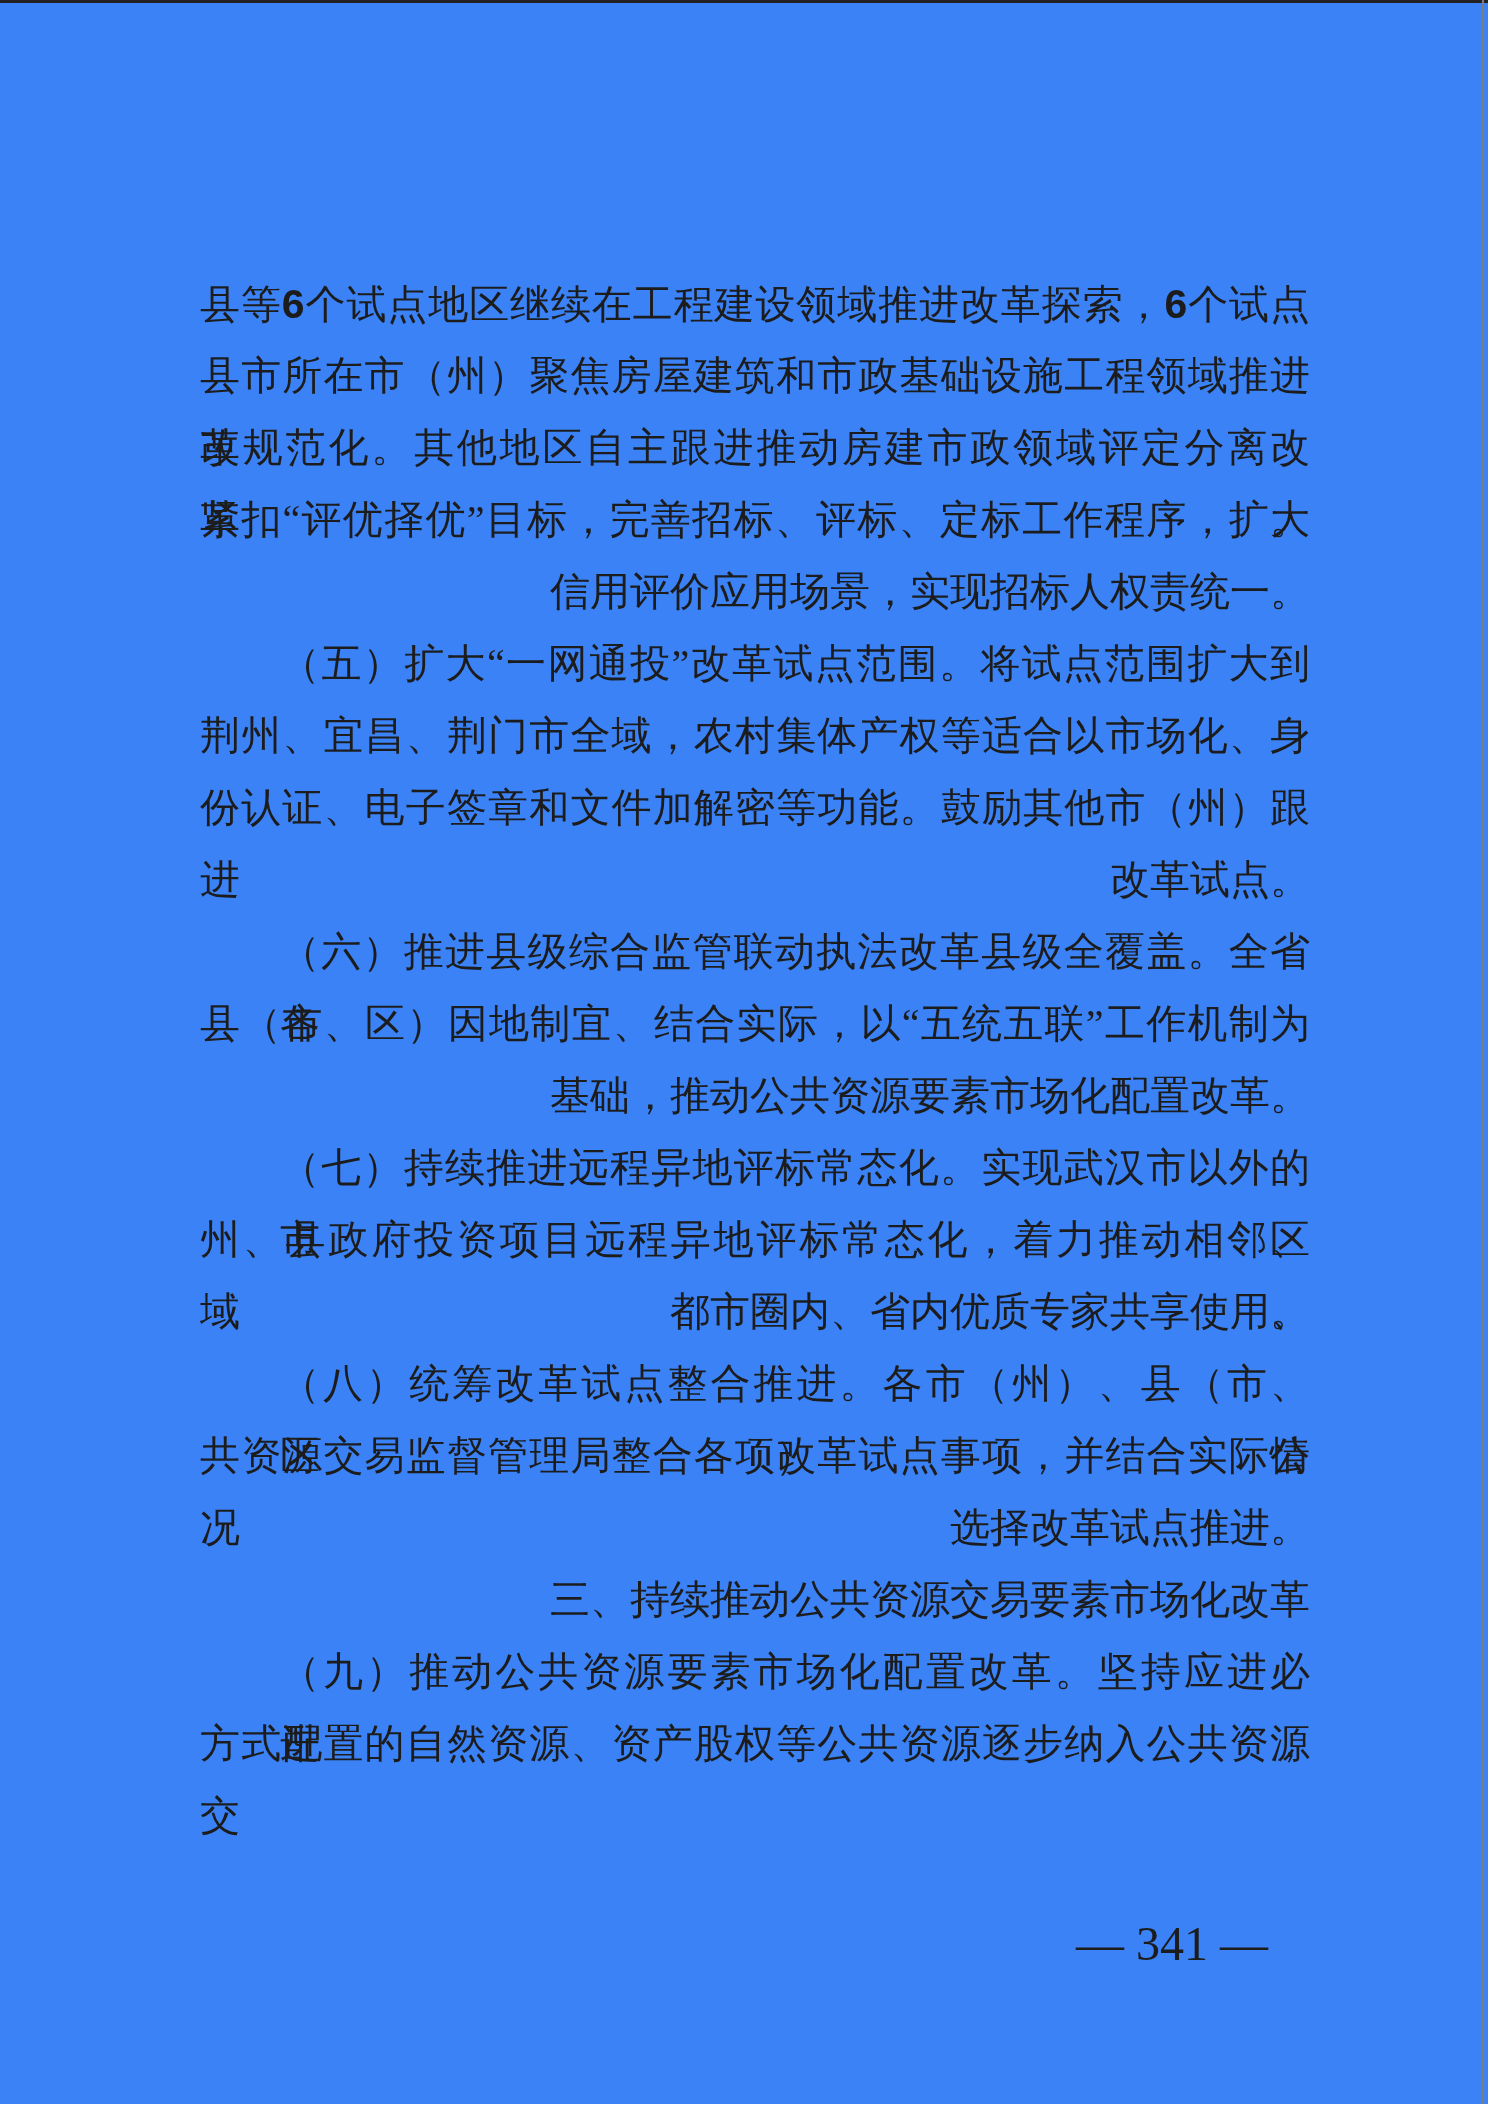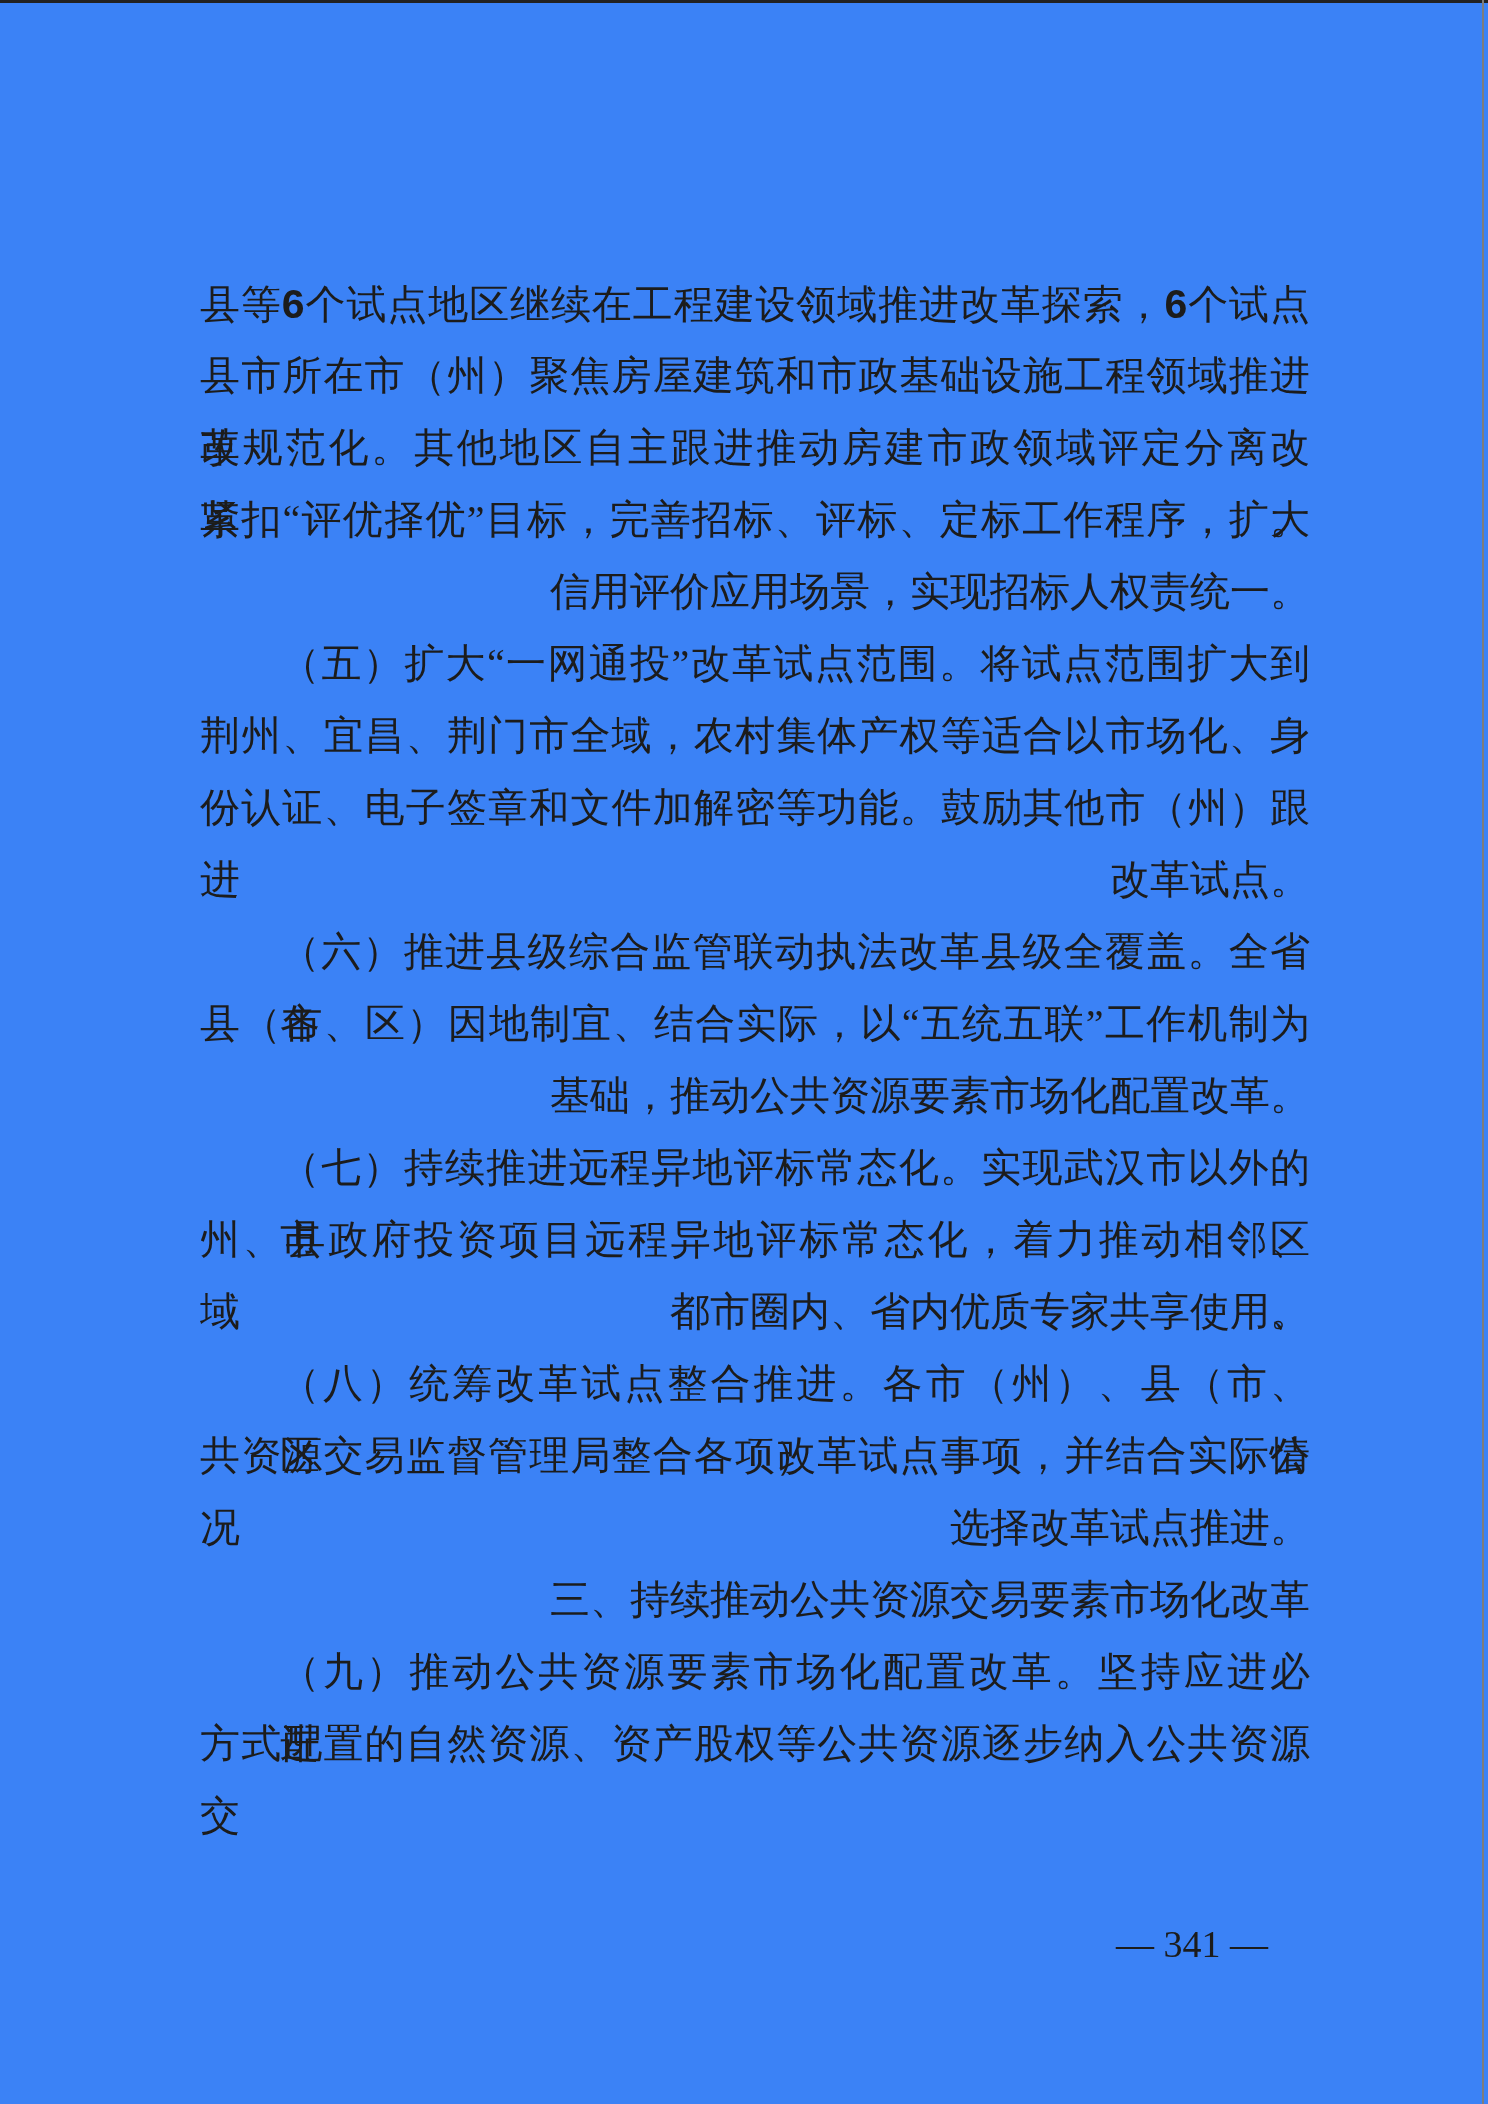--- a/index.html
+++ b/index.html
@@ -60,21 +60,21 @@
   }
   .num {
     font-family: "Liberation Sans", "DejaVu Sans", sans-serif;
     font-weight: bold;
     font-size: 41px;
   }
   .page-number {
     position: absolute;
     top: 1922px;
     right: 220px;
-    font-size: 38px;
+    font-size: 48px;
     line-height: 44px;
     color: #1c1c1c;
     font-family: "Liberation Serif", "DejaVu Serif", serif;
     white-space: nowrap;
   }
 </style>
 </head>
 <body>
 
 <div class="page">

